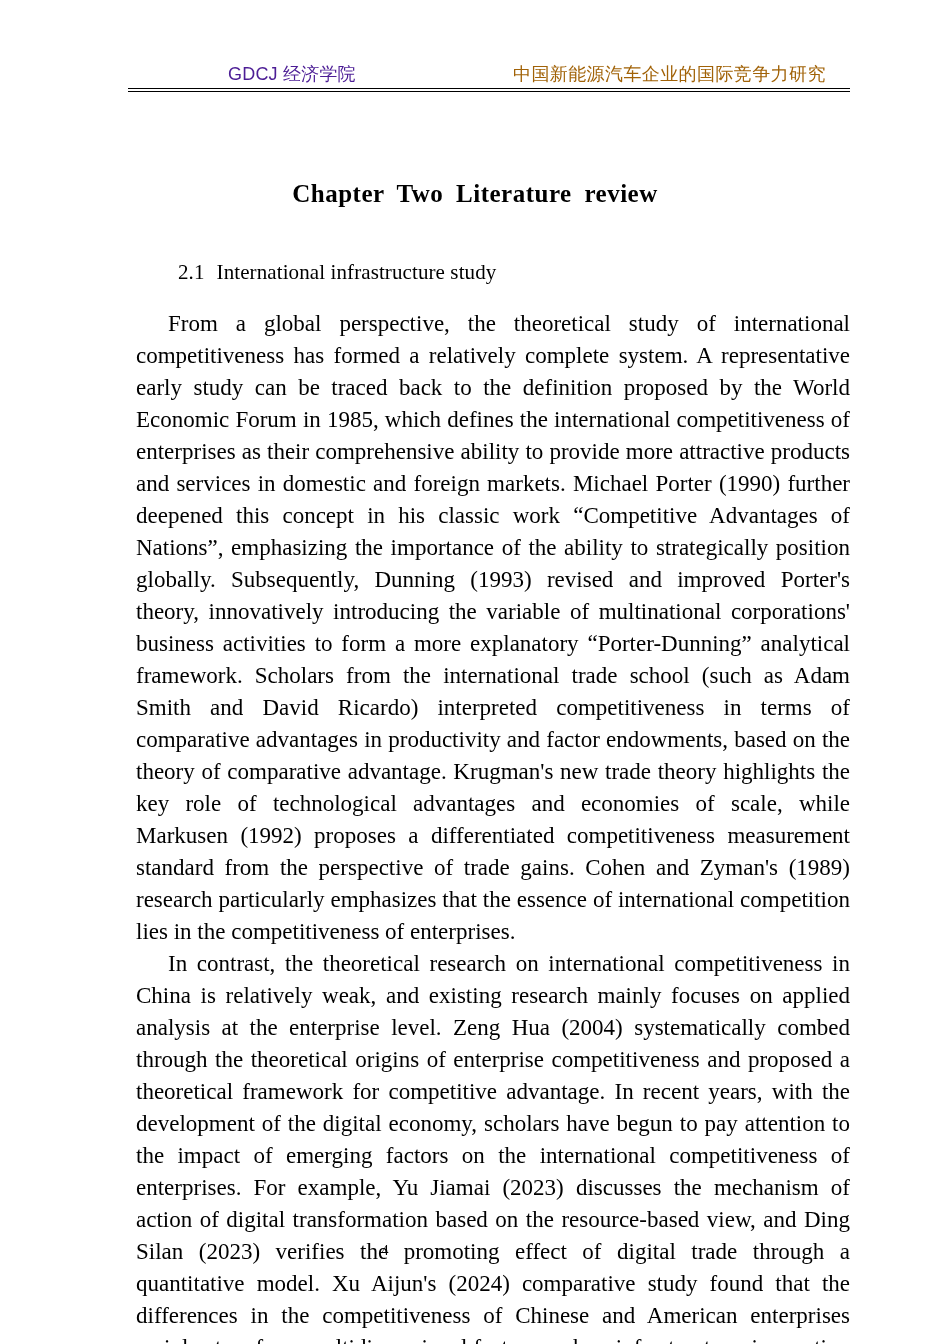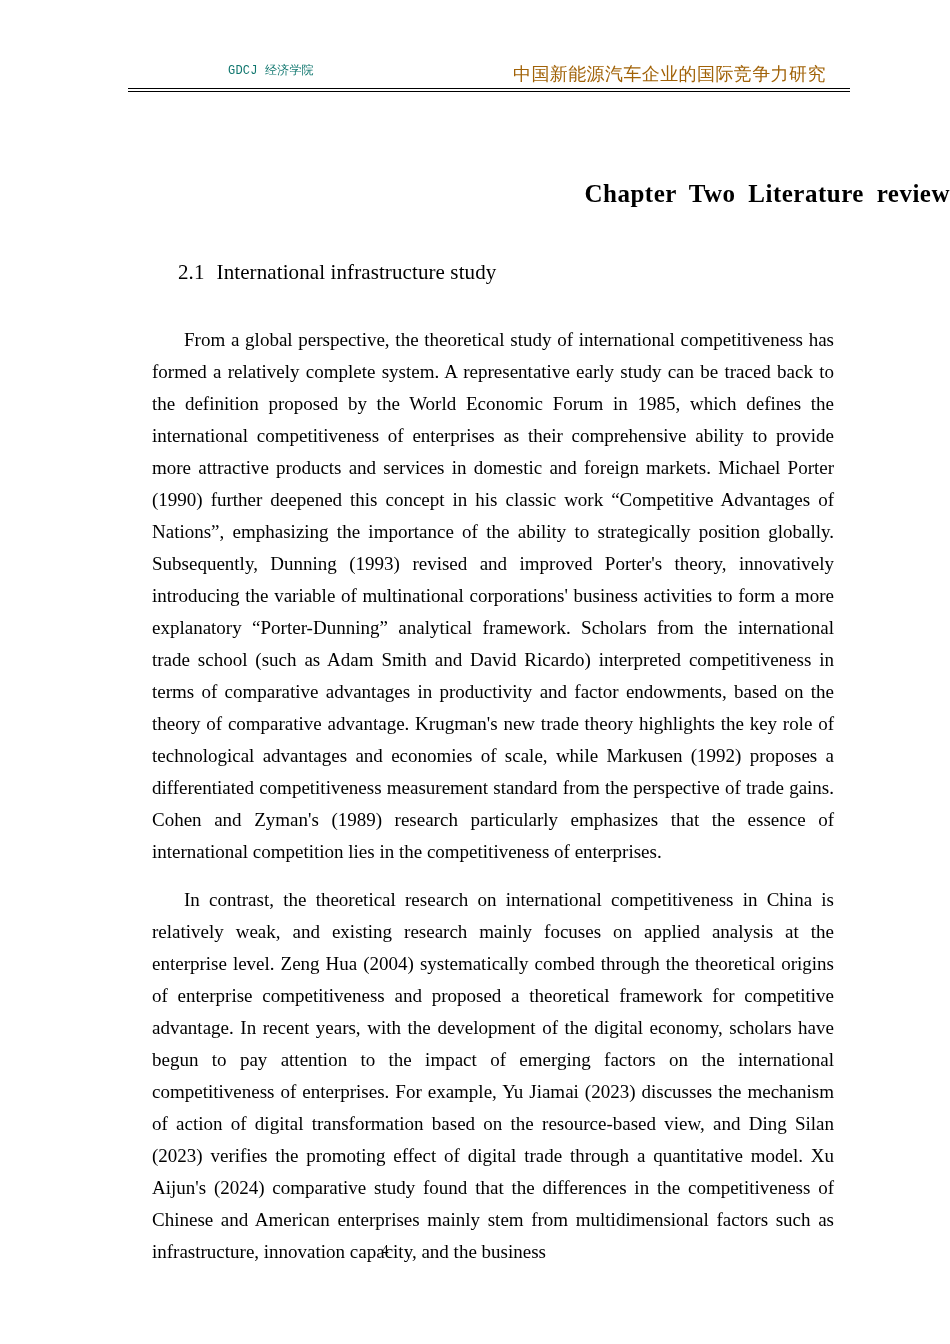--- a/index.html
+++ b/index.html
@@ -28,25 +28,25 @@
     position: absolute;
     left: 128px;
     top: 62px;
     width: 722px;
     height: 28px;
   }
   .header-left {
     position: absolute;
     left: 100px;
     top: 0;
-    font-family: Liberation Mono, monospace;
-    font-size: 12px;
+    font-family: Liberation Sans, sans-serif;
+    font-size: 18px;
     letter-spacing: 0.2px;
     white-space: nowrap;
-    color: #0f766e;
+    color: #4c1d95;
   }
   .header-right {
     position: absolute;
     left: 385px;
     top: 0;
     font-family: "DejaVu Sans", "Liberation Sans", sans-serif;
     font-size: 18px;
     letter-spacing: 0.4px;
     white-space: nowrap;
     color: #a16207;
@@ -61,21 +61,21 @@
     border-bottom: 1px solid #000;
     box-sizing: border-box;
   }
 
   
   .chapter-title {
     position: absolute;
     left: 0;
     top: 163px;
     width: 950px;
-    text-align: right;
+    text-align: center;
     font-size: 25px;
     font-weight: bold;
     letter-spacing: 0.5px;
     word-spacing: 6px;
   }
 
   
   .section-heading {
     position: absolute;
     left: 178px;
@@ -91,22 +91,22 @@
   }
 
   
   .body-copy {
     position: absolute;
     left: 136px;
     top: 308px;
     width: 714px;
   }
   .para {
-    margin: 16px;
-    font-size: 19px;
+    margin: 0;
+    font-size: 23px;
     line-height: 32px;
     text-align: justify;
     text-justify: inter-word;
     text-indent: 32px;
     hyphens: none;
   }
   .para.last-justify {
     text-align-last: left;
   }
 

